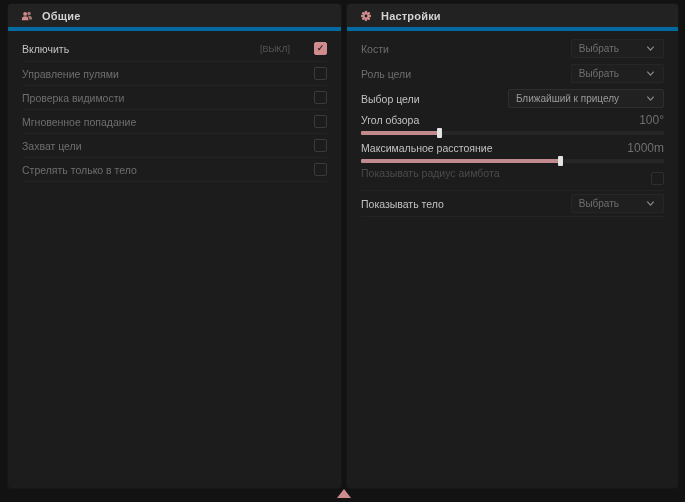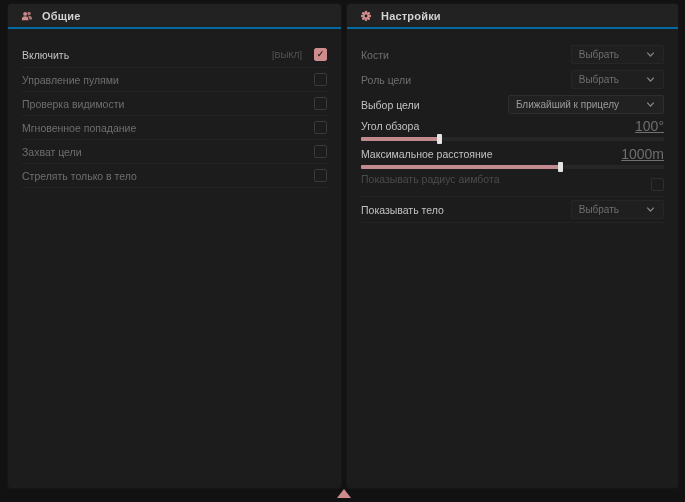--- a/index.html
+++ b/index.html
@@ -14,33 +14,33 @@
     background:#1c1c1c;border-radius:3px;
     box-shadow:0 0 0 1px #161616;
     display:flex;flex-direction:column;
   }
   #panel-general{left:8px;width:333px;}
   #panel-settings{left:347px;width:331px;}
   .phead{
     height:23px;flex:0 0 23px;background:#232222;
     border-radius:3px 3px 0 0;
     display:flex;align-items:center;gap:8px;padding:0 12px;
-    border-bottom:2px solid #0369a1;
+    border-bottom:4px solid #0369a1;
   }
   .ptitle{font-size:11px;font-weight:bold;color:#d4d2d2;letter-spacing:.2px;}
-  .pbody{flex:1;padding:5px 14px 0 14px;margin-top:8px;}
+  .pbody{flex:1;padding:5px 14px 0 14px;}
   .row{
     height:23px;display:flex;align-items:center;justify-content:space-between;
     border-bottom:1px solid #232323;
   }
   .row.first{height:25px;}
   .lbl{font-size:10.5px;color:#c2c2c2;}
   .lbl.dim{color:#6e6e6e;}
   .lbl.xdim{color:#4b4b4b;}
-  .rt{display:flex;align-items:center;gap:12px;}
+  .rt{display:flex;align-items:center;gap:24px;}
   .state{font-size:9px;color:#565656;}
   .cb{
     width:13px;height:13px;border-radius:2px;box-sizing:border-box;
     border:1px solid #3a3a3a;background:transparent;
     display:flex;align-items:center;justify-content:center;
     font-size:9px;line-height:1;color:transparent;
   }
   .cb.xdim{border-color:#2e2e2e;}
   .cb.checked{background:#d08c8c;border-color:#d08c8c;color:#3b2626;font-weight:bold;}
   
@@ -52,21 +52,21 @@
     padding:3px 7px;border-radius:2px;
     background:rgba(255,255,255,0.015);
     border:1px solid rgba(255,255,255,0.035);
   }
   .dd.boxed{background:#212121;border-color:#2e2e2e;}
   .ddv{font-size:10px;color:#6f6f6f;white-space:nowrap;}
   .dd.boxed .ddv{color:#9b9b9b;}
   .chev{flex:0 0 auto;}
   .srow{height:28px;padding-top:2px;box-sizing:border-box;}
   .shead{display:flex;align-items:center;justify-content:space-between;height:14px;}
-  .val{font-size:14px;color:#6f6f6f;text-decoration:underline;}
+  .val{font-size:12px;color:#6f6f6f;}
   .track{
     position:relative;height:4px;margin-top:4px;background:#262626;border-radius:1px;
   }
   .fill{position:relative;height:4px;background:#c08a8e;border-radius:1px;}
   .thumb{
     position:absolute;right:-2px;top:-3px;width:5px;height:10px;
     background:#e3e3e3;border-radius:1px;
   }
   .tri{
     position:absolute;left:337px;top:489px;width:0;height:0;

